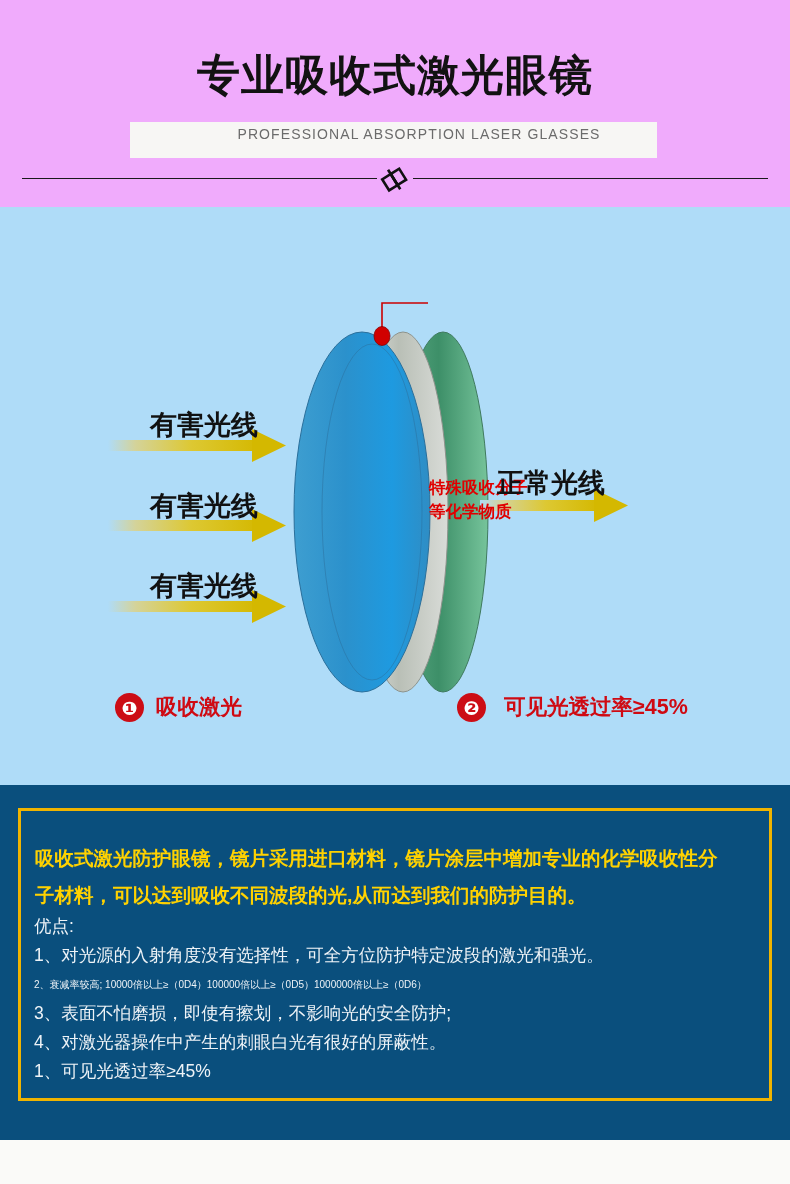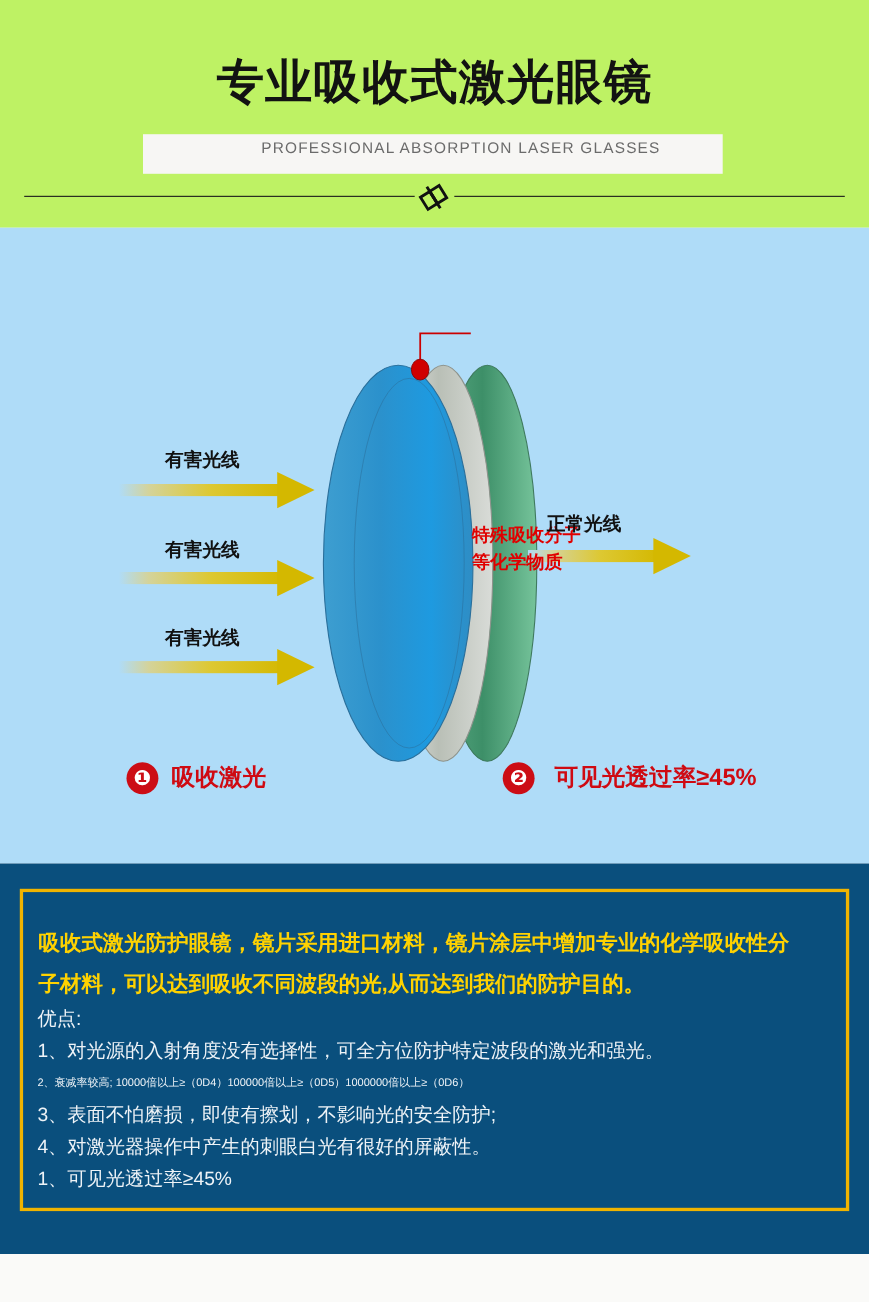--- a/index.html
+++ b/index.html
@@ -7,21 +7,21 @@
   body{
     width:790px;height:1184px;
     background:#fafafa;
     font-family:"Liberation Sans","DejaVu Sans",sans-serif;
     overflow:hidden;
     position:relative;
   }
   .page{position:relative;width:790px;height:1184px;background:#fbfbfa;}
 
   
-  .header{position:relative;width:790px;height:207px;background:#bef264;overflow:hidden;}
+  .header{position:relative;width:790px;height:207px;background:#f0abfc;overflow:hidden;}
   .title{
     position:absolute;left:0;top:48px;width:790px;text-align:center;
     font-size:43px;font-weight:bold;color:#121212;letter-spacing:1px;
     line-height:54px;
   }
   .subband{
     position:absolute;left:130px;top:122px;width:527px;height:36px;
     background:#f7f6f4;
   }
   .subtitle{
@@ -37,21 +37,21 @@
     position:absolute;left:378px;top:165px;width:34px;height:28px;
   }
 
   
   .illus{
     position:absolute;left:0;top:207px;width:790px;height:578px;
     background:#afdcf8;overflow:hidden;
   }
   .lens-svg{position:absolute;left:0;top:0;}
 
-  .lbl{position:absolute;font-weight:bold;color:#111;font-size:17px;
+  .lbl{position:absolute;font-weight:bold;color:#111;font-size:27px;
        font-family:"Liberation Sans","DejaVu Sans",sans-serif;white-space:nowrap;}
   .lbl-h1{left:150px;top:200px;}
   .lbl-h2{left:150px;top:281px;}
   .lbl-h3{left:150px;top:361px;}
   .lbl-normal{left:497px;top:258px;}
 
   .redcall{
     position:absolute;left:429px;top:268px;width:180px;
     color:#e00000;font-weight:bold;font-size:16.5px;line-height:24px;
     font-family:"Liberation Sans","DejaVu Sans",sans-serif;

